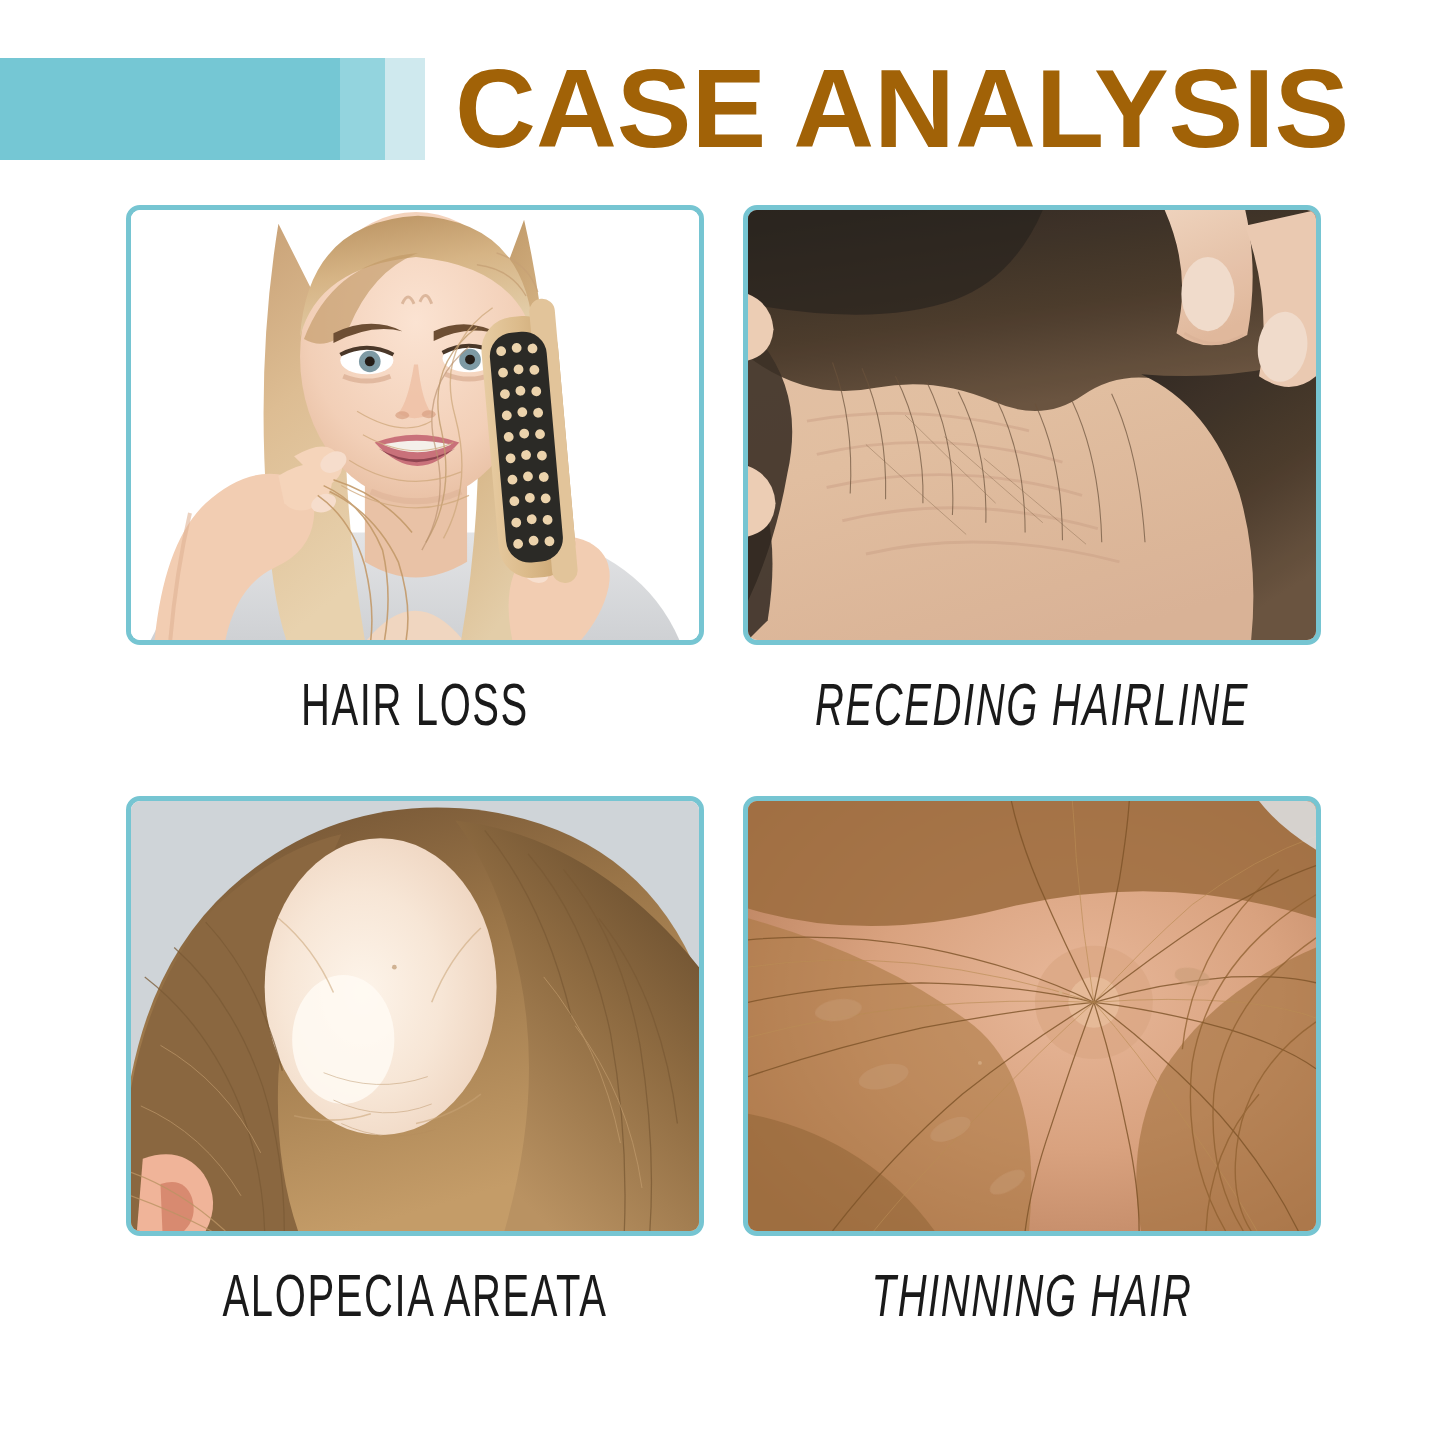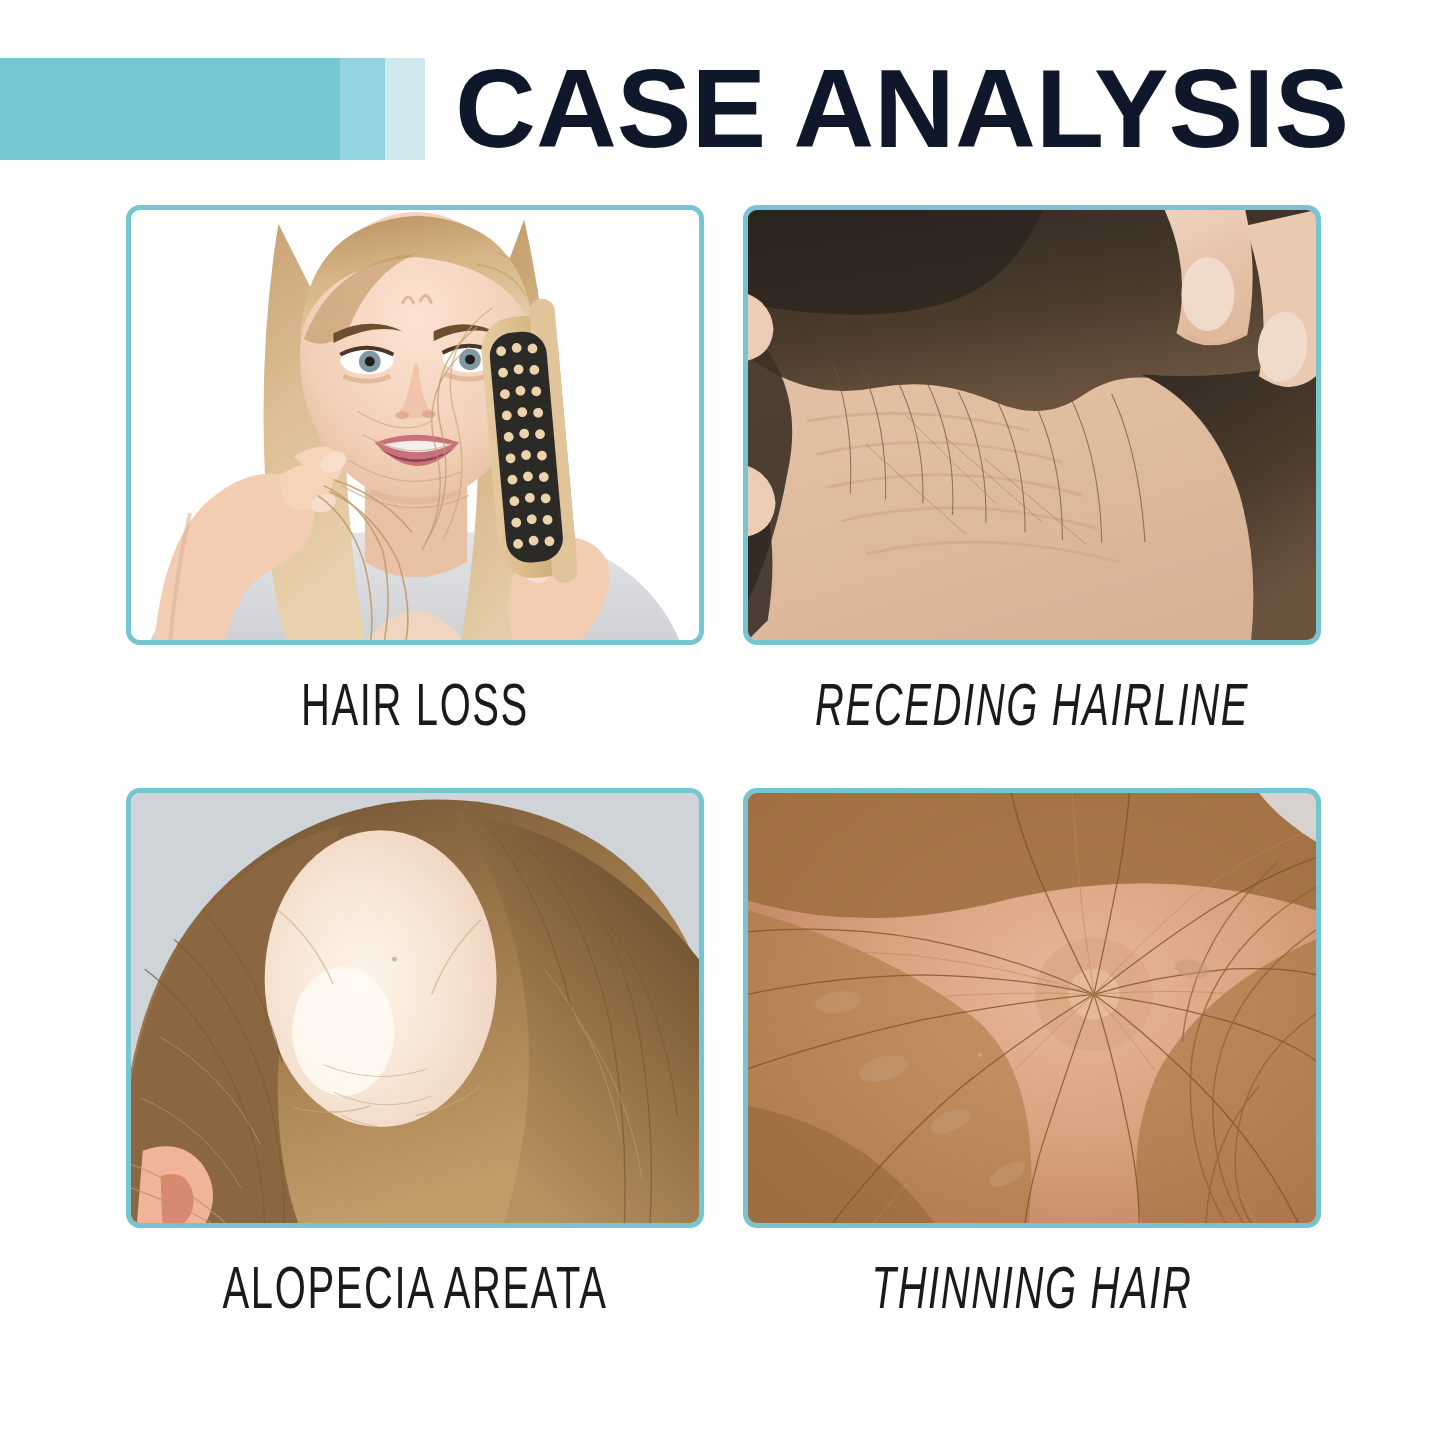--- a/index.html
+++ b/index.html
@@ -37,38 +37,38 @@
   .header-title {
     position: absolute;
     left: 455px;
     top: -4px;
     height: 110px;
     line-height: 110px;
     font-family: "Liberation Sans Narrow", "Liberation Sans", sans-serif;
     font-weight: bold;
     font-size: 112px;
     letter-spacing: 0px;
-    color: #0f172a;
+    color: #a16207;
     white-space: nowrap;
     transform: scaleX(1.0);
     transform-origin: left center;
   }
 
   
   .grid {
     position: absolute;
     left: 0;
     top: 205px;
     width: 1445px;
   }
   .row {
     position: relative;
     height: 583px;
   }
-  .row + .row { margin-top: 0px; }
+  .row + .row { margin-top: 8px; }
 
   .case {
     position: absolute;
     width: 481px;
   }
   .case.col-left  { left: 126px; }
   .case.col-right { left: 743px; font-style: italic; }
 
   .photo-frame {
     width: 578px;

